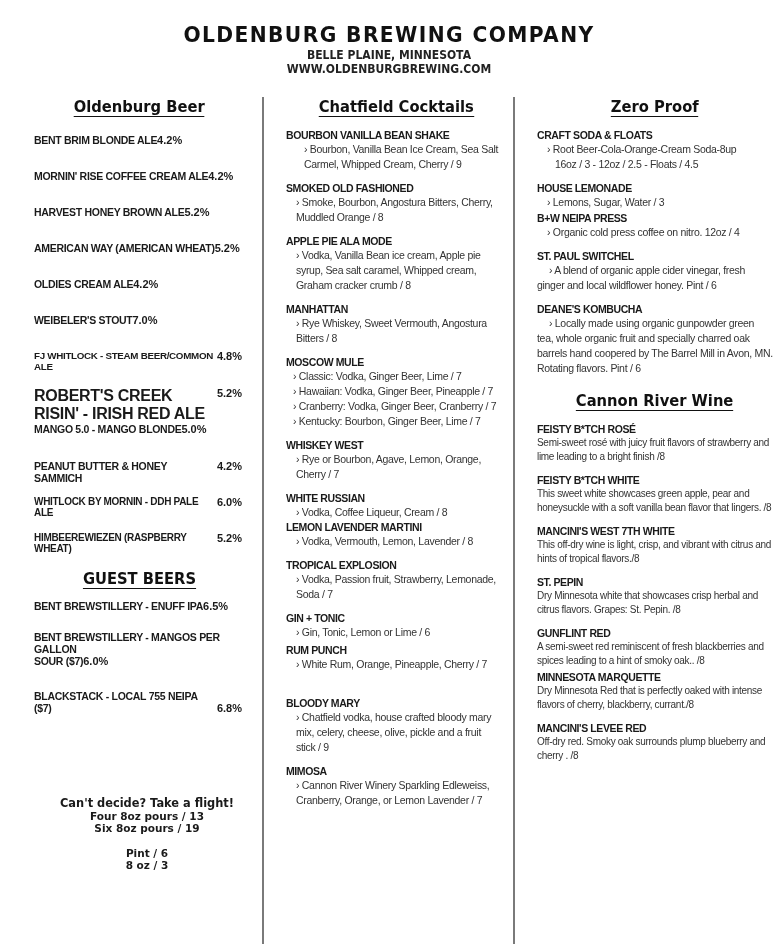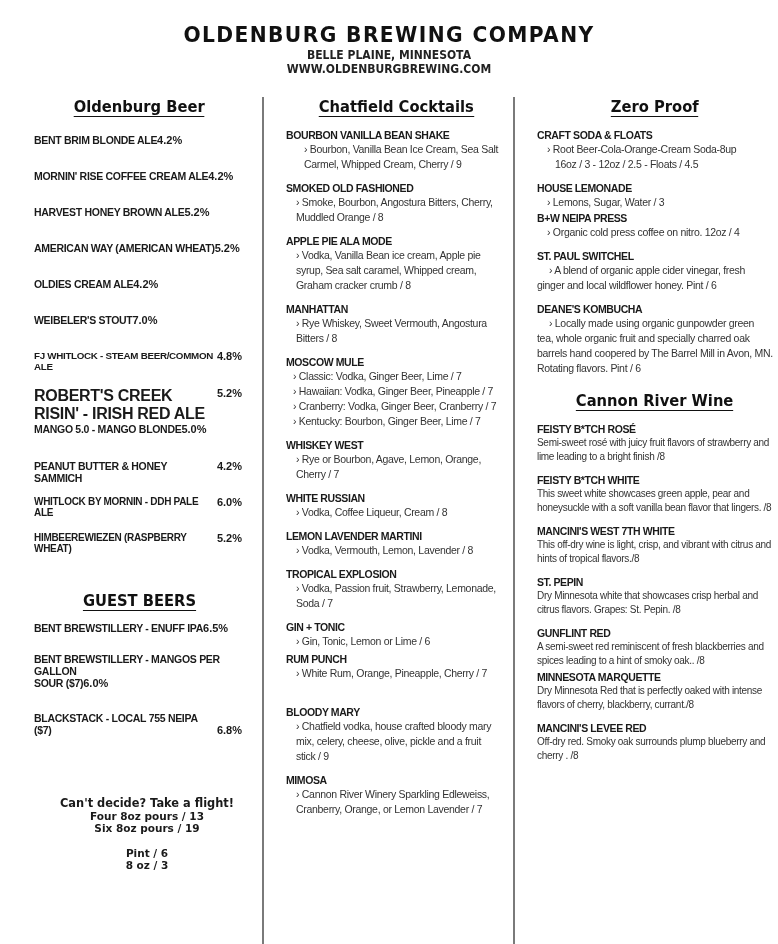--- a/index.html
+++ b/index.html
@@ -94,21 +94,21 @@
     <div class="beer-row" style="height:36px;align-items:flex-start">
         <span class="beer-name" style="font-size:10px">WHITLOCK BY MORNIN - DDH PALE ALE</span>
         <span class="abv">6.0%</span>
       </div>
     <div class="beer-row" style="height:36px;align-items:flex-start">
         <span class="beer-name" style="font-size:10px">HIMBEEREWIEZEN (RASPBERRY WHEAT)</span>
         <span class="abv">5.2%</span>
       </div>
   </div>
 
-  <div class="section-title" style="margin-top:22px;margin-bottom:10px">
+  <div class="section-title" style="margin-bottom:10px">
     <span>GUEST BEERS</span>
   </div>
   <div>
     <div class="beer-row" style="height:36px;align-items:flex-start">
         <span class="beer-name">BENT BREWSTILLERY - ENUFF IPA</span>
         <span class="abv">6.5%</span>
       </div>
     <div style="height:54px">
       <div class="beer-row" style="height:19px">
           <span class="beer-name">BENT BREWSTILLERY - MANGOS PER GALLON</span>
@@ -165,21 +165,21 @@
     <div class="item-desc" style="padding-left:7px">› Classic: Vodka, Ginger Beer, Lime / 7</div>
     <div class="item-desc" style="padding-left:7px">› Hawaiian: Vodka, Ginger Beer, Pineapple / 7</div>
     <div class="item-desc" style="padding-left:7px">› Cranberry: Vodka, Ginger Beer, Cranberry / 7</div>
     <div class="item-desc" style="padding-left:7px">› Kentucky: Bourbon, Ginger Beer, Lime / 7</div>
   </div>
   <div style="margin-bottom:9px">
     <div class="item-name">WHISKEY WEST</div>
     <div class="item-desc">› Rye or Bourbon, Agave, Lemon, Orange,</div>
     <div class="item-desc">Cherry / 7</div>
   </div>
-  <div style="margin-bottom:9px">
+  <div style="">
     <div class="item-name">WHITE RUSSIAN</div>
     <div class="item-desc">› Vodka, Coffee Liqueur, Cream / 8</div>
   </div>
   <div style="margin-bottom:9px">
     <div class="item-name">LEMON LAVENDER MARTINI</div>
     <div class="item-desc">› Vodka, Vermouth, Lemon, Lavender / 8</div>
   </div>
   <div style="margin-bottom:9px">
     <div class="item-name">TROPICAL EXPLOSION</div>
     <div class="item-desc">› Vodka, Passion fruit, Strawberry, Lemonade,</div>

